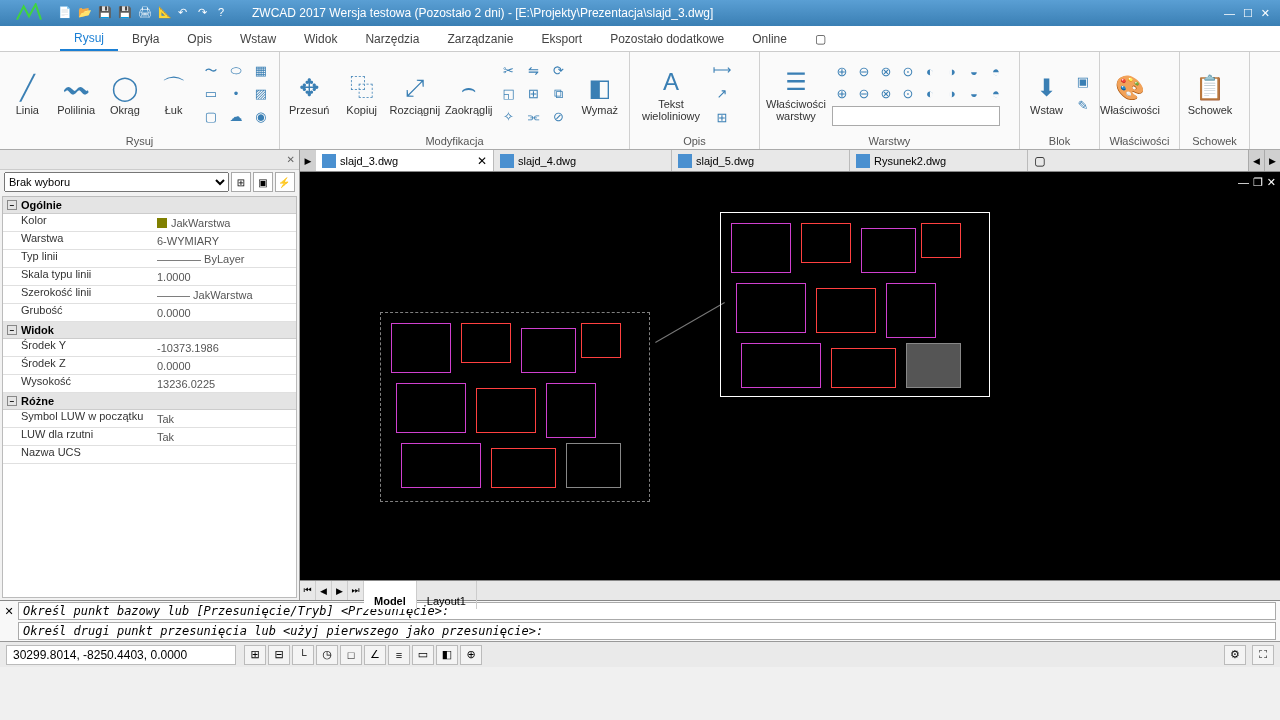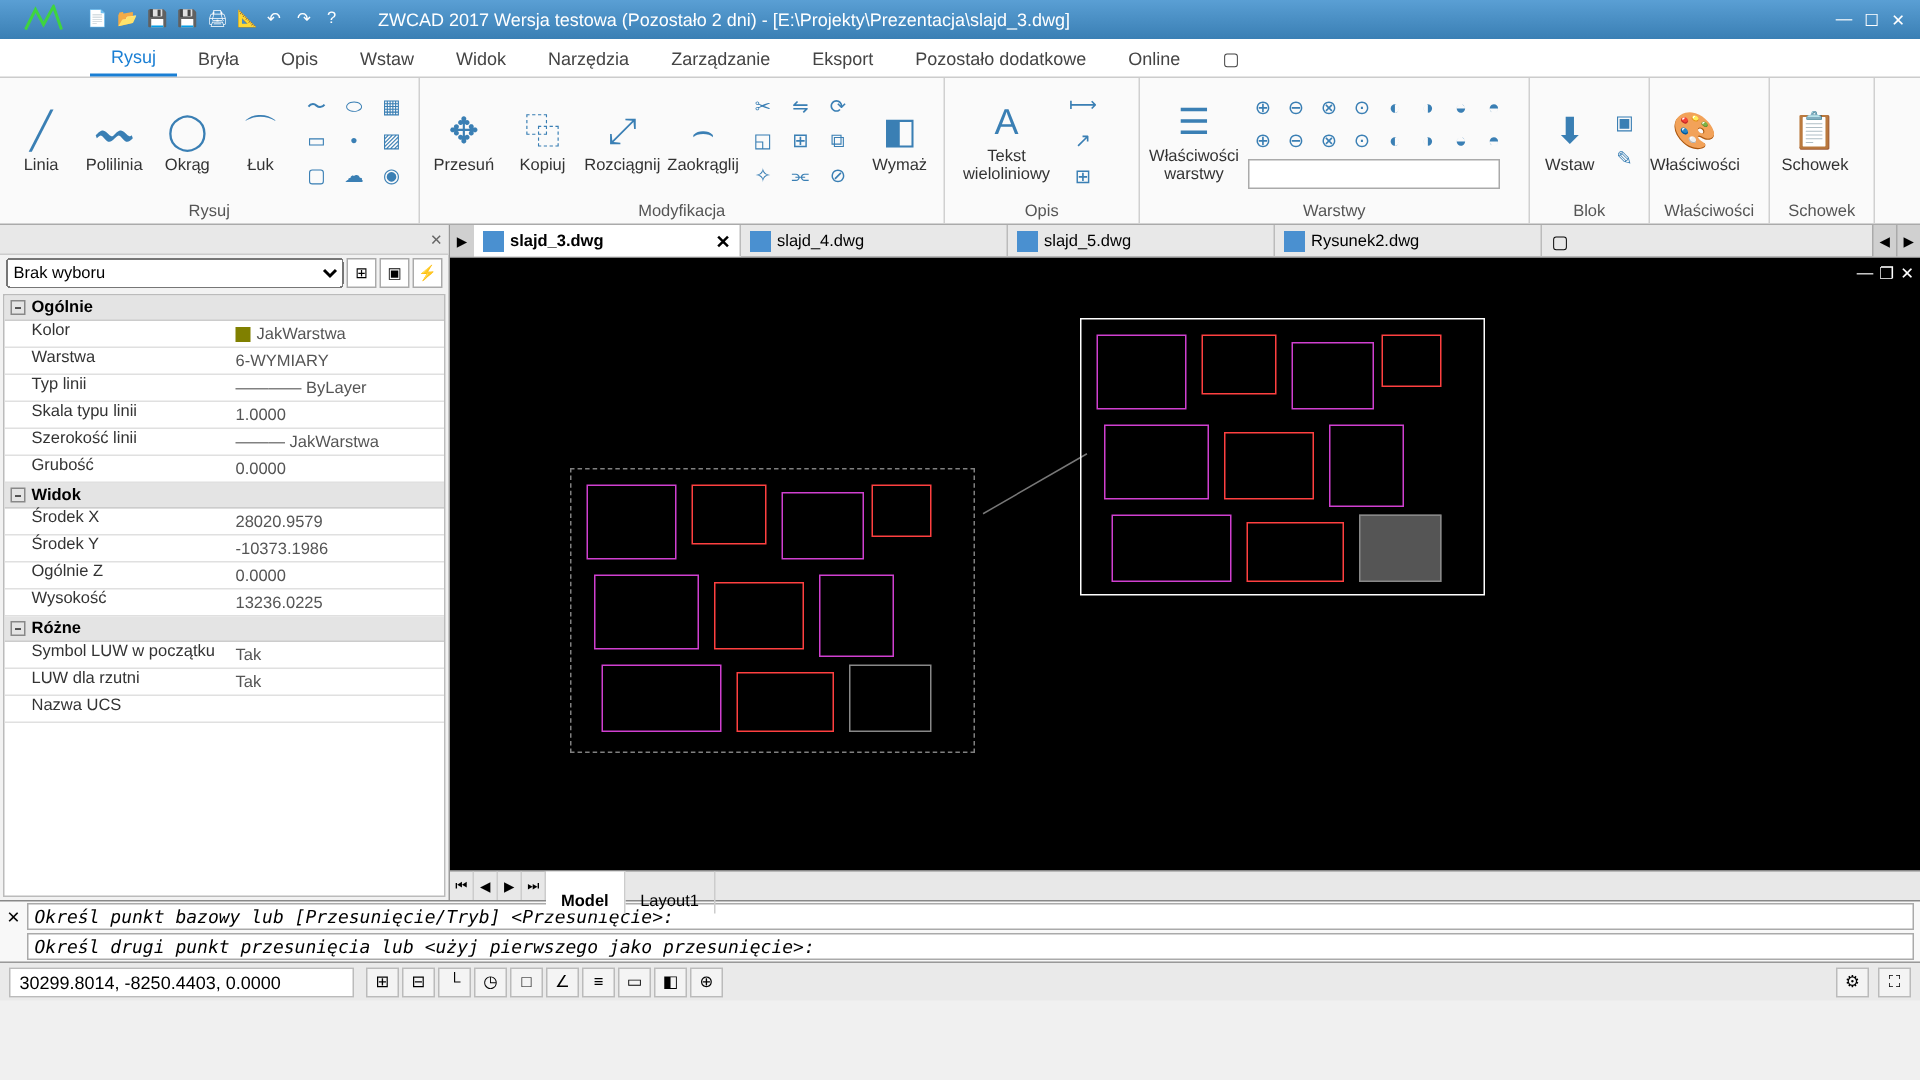--- a/index.html
+++ b/index.html
@@ -47,21 +47,21 @@
 .prop-row { display: flex; border-bottom: 1px solid #e0e0e0; height: 18px; }
 .prop-row .k { width: 150px; padding-left: 18px; color: #333; }
 .prop-row .v { flex: 1; padding-left: 4px; color: #555; display: flex; align-items: center; gap: 4px; }
 .color-swatch { width: 10px; height: 10px; display: inline-block; }
 
 
 .drawarea { flex: 1; display: flex; flex-direction: column; background: #000; position: relative; }
 .doc-tabs { height: 22px; background: #e8e8e8; display: flex; align-items: stretch; border-bottom: 1px solid #888; }
 .doc-tabs .nav { width: 16px; background: #d0d0d0; display: flex; align-items: center; justify-content: center; font-size: 9px; cursor: pointer; }
 .doc-tab { width: 178px; display: flex; align-items: center; padding: 0 6px; gap: 4px; border-right: 1px solid #bbb; font-size: 11px; cursor: pointer; }
-.doc-tab.active { background: #fff; font-weight: bold; justify-content: flex-end; }
+.doc-tab.active { background: #fff; font-weight: normal; justify-content: flex-end; }
 .doc-tab .dwg-ico { width: 14px; height: 14px; background: #4a90d0; display: inline-block; }
 .doc-tab .close { margin-left: auto; font-size: 12px; }
 .doc-tabs .newtab { width: 24px; display:flex; align-items:center; justify-content:center; font-size:12px; cursor:pointer;}
 .doc-tabs .scroll { margin-left: auto; display: flex; }
 .doc-tabs .scroll span { width: 16px; background: #d0d0d0; border-left: 1px solid #aaa; display: flex; align-items: center; justify-content: center; font-size: 9px; cursor: pointer;}
 
 .viewport { flex: 1; position: relative; background: #000; }
 .vp-ctrls { position: absolute; top: 4px; right: 4px; display: flex; gap: 4px; color: #fff; font-size: 12px;}
 .vp-ctrls span { cursor: pointer; }
 
@@ -326,29 +326,25 @@
         </div>
       <div class="prop-row">
           <div class="k">Grubość</div>
           <div class="v">0.0000</div>
         </div>
       <div class="prop-cat">
           <span class="toggle">−</span>
           <span>Widok</span>
         </div>
       <div class="prop-row">
-          <div class="k">Środek X</div>
-          <div class="v">28020.9579</div>
-        </div>
-      <div class="prop-row">
           <div class="k">Środek Y</div>
           <div class="v">-10373.1986</div>
         </div>
       <div class="prop-row">
-          <div class="k">Ogólnie Z</div>
+          <div class="k">Środek Z</div>
           <div class="v">0.0000</div>
         </div>
       <div class="prop-row">
           <div class="k">Wysokość</div>
           <div class="v">13236.0225</div>
         </div>
       <div class="prop-cat">
           <span class="toggle">−</span>
           <span>Różne</span>
         </div>

